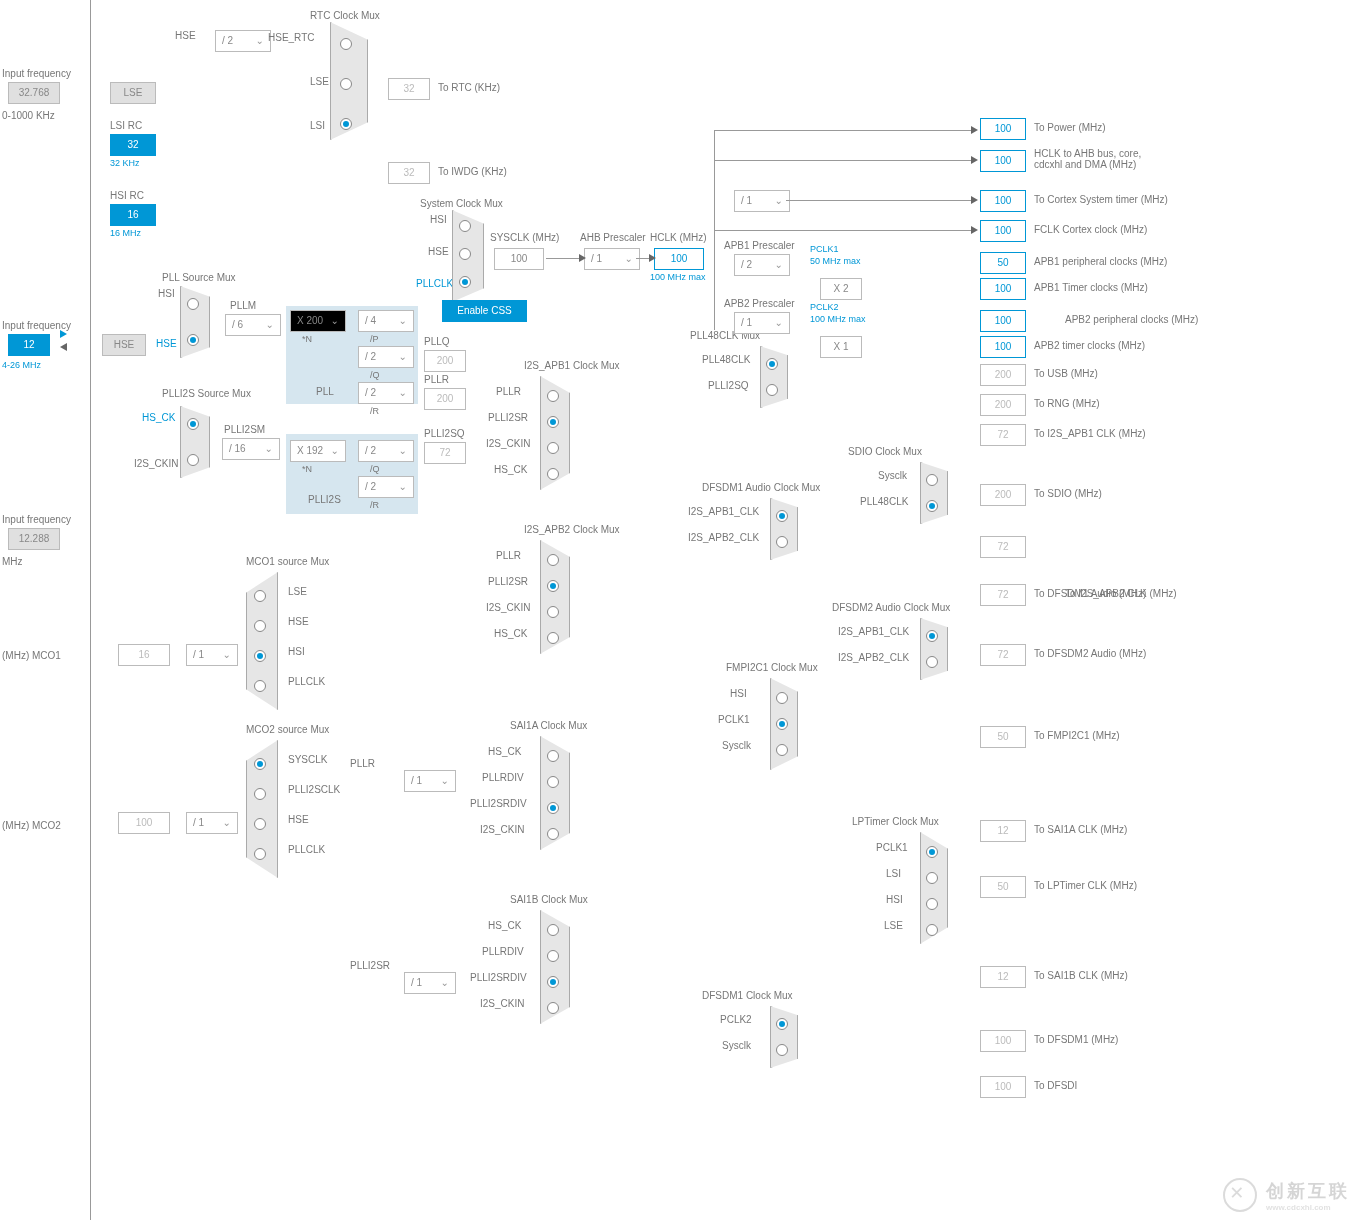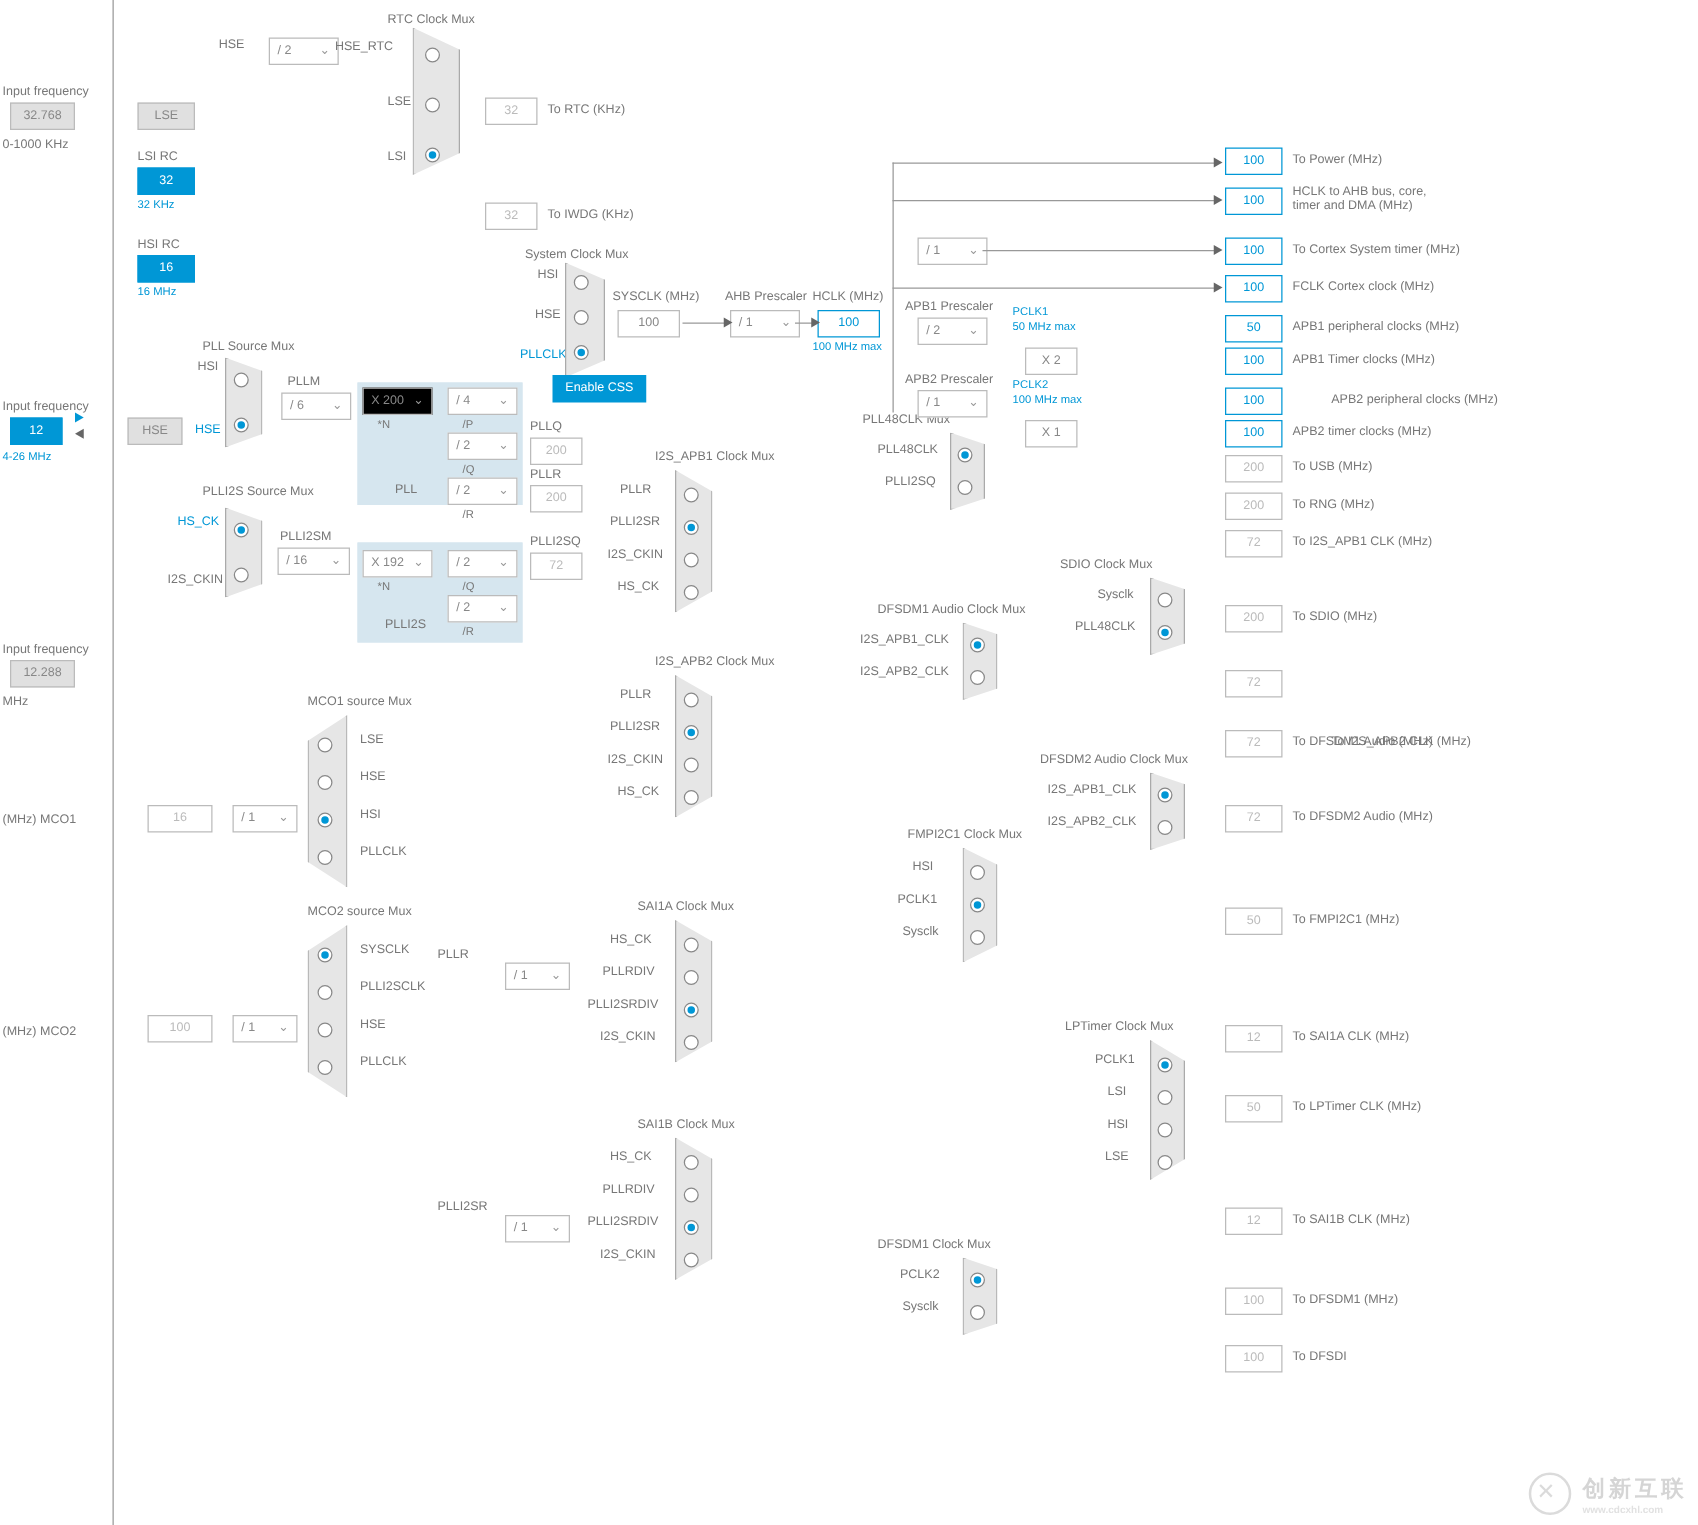--- a/index.html
+++ b/index.html
@@ -156,21 +156,21 @@
 <div class="lbl" style="left:438px;top:166px;">To IWDG (KHz)</div>
 
 <div class="lbl" style="left:420px;top:198px;">System Clock Mux</div>
 <div class="lbl" style="left:430px;top:214px;">HSI</div>
 <div class="lbl" style="left:428px;top:246px;">HSE</div>
 <div class="lbl" style="left:416px;top:278px;color:#0097d6;">PLLCLK</div>
 <div class="mux trap-r" style="left:452px;top:210px;width:30px;height:90px;"></div>
 <div class="radio" style="left:459px;top:220px;"></div>
 <div class="radio" style="left:459px;top:248px;"></div>
 <div class="radio sel-r" style="left:459px;top:276px;"></div>
-<div class="btn-blue" style="left:442px;top:300px;width:75px;">Enable CSS</div>
+<div class="btn-blue" style="left:442px;top:300px;width:85px;">Enable CSS</div>
 <div class="lbl" style="left:490px;top:232px;">SYSCLK (MHz)</div>
 <div class="box" style="left:494px;top:248px;width:48px;">100</div>
 <div class="lbl" style="left:580px;top:232px;">AHB Prescaler</div>
 <div class="sel" style="left:584px;top:248px;width:48px;">/ 1</div>
 <div class="lbl" style="left:650px;top:232px;">HCLK (MHz)</div>
 <div class="box box-hl" style="left:654px;top:248px;width:48px;">100</div>
 <div class="sublabel" style="left:650px;top:272px;">100 MHz max</div>
 
 <div class="lbl" style="left:162px;top:272px;">PLL Source Mux</div>
 <div class="lbl" style="left:158px;top:288px;">HSI</div>
@@ -342,21 +342,21 @@
 <div class="mux trap-r" style="left:770px;top:1006px;width:26px;height:60px;"></div>
 <div class="radio sel-r" style="left:776px;top:1018px;"></div>
 <div class="radio" style="left:776px;top:1044px;"></div>
 <div class="lbl" style="left:720px;top:1014px;">PCLK2</div>
 <div class="lbl" style="left:722px;top:1040px;">Sysclk</div>
 
 <div class="box box-hl" style="left:980px;top:118px;width:44px;">100</div>
 <div class="lbl" style="left:1034px;top:122px;">To Power (MHz)</div>
 
 <div class="box box-hl" style="left:980px;top:150px;width:44px;">100</div>
-<div class="lbl" style="left:1034px;top:148px;width:120px;white-space:normal;">HCLK to AHB bus, core, timer and DMA (MHz)</div>
+<div class="lbl" style="left:1034px;top:148px;width:120px;white-space:normal;">HCLK to AHB bus, core, cdcxhl and DMA (MHz)</div>
 
 <div class="sel" style="left:734px;top:190px;width:48px;">/ 1</div>
 <div class="box box-hl" style="left:980px;top:190px;width:44px;">100</div>
 <div class="lbl" style="left:1034px;top:194px;">To Cortex System timer (MHz)</div>
 
 <div class="box box-hl" style="left:980px;top:220px;width:44px;">100</div>
 <div class="lbl" style="left:1034px;top:224px;">FCLK Cortex clock (MHz)</div>
 
 <div class="lbl" style="left:724px;top:240px;">APB1 Prescaler</div>
 <div class="sel" style="left:734px;top:254px;width:48px;">/ 2</div>

